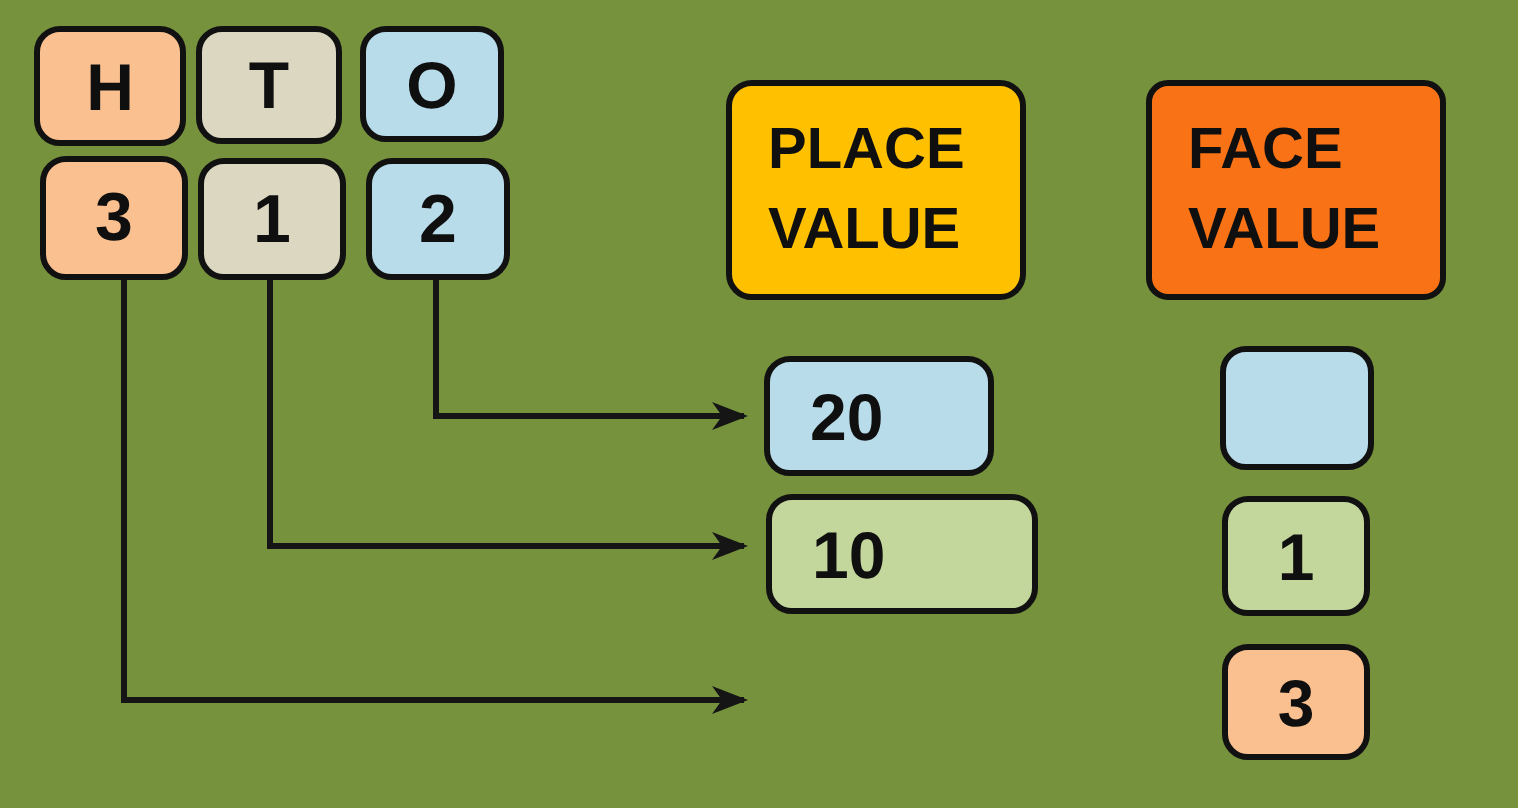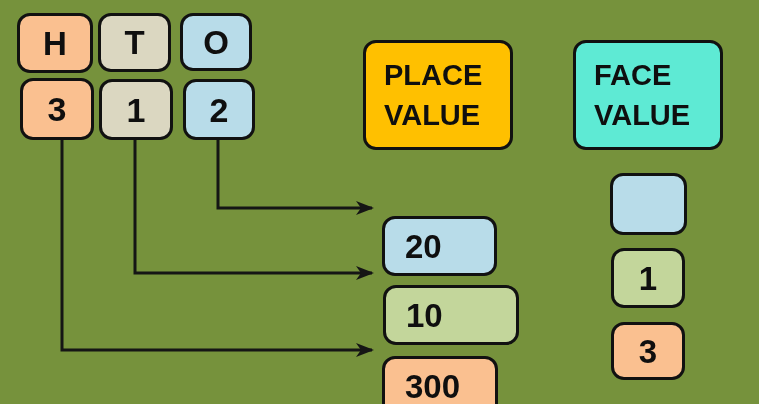--- a/index.html
+++ b/index.html
@@ -38,21 +38,20 @@
     line-height:1.38;
     justify-content:flex-start;
     padding-left:18px;
     padding-right:6px;
     text-align:left;
   }
   .pv-val{
     font-size:33px;
     justify-content:flex-start;
     padding-left:20px;
-    margin-top:38px;
   }
   .fv-val{font-size:33px;}
 </style>
 </head>
 <body>
 
 <div class="canvas" style="background: rgb(118, 146, 60);">
 
   <svg class="arrows" viewBox="0 0 759 404">
     <defs>
@@ -67,23 +66,22 @@
 
   <div class="box cell" style="left: 17px; top: 13px; width: 76px; height: 60px; background: rgb(250, 192, 144);">H</div>
   <div class="box cell" style="left: 98px; top: 13px; width: 73px; height: 59px; background: rgb(219, 215, 193);">T</div>
   <div class="box cell" style="left: 180px; top: 13px; width: 72px; height: 58px; background: rgb(184, 220, 233);">O</div>
 
   <div class="box digit" style="left: 20px; top: 78px; width: 74px; height: 62px; background: rgb(250, 192, 144);">3</div>
   <div class="box digit" style="left: 99px; top: 79px; width: 74px; height: 61px; background: rgb(219, 215, 193);">1</div>
   <div class="box digit" style="left: 183px; top: 79px; width: 72px; height: 61px; background: rgb(184, 220, 233);">2</div>
 
   <div class="box title" style="left: 363px; top: 40px; width: 150px; height: 110px; background: rgb(255, 192, 0);">PLACE VALUE</div>
-  <div class="box title" style="left: 573px; top: 40px; width: 150px; height: 110px; background: #5eead4;">FACE VALUE</div>
+  <div class="box title" style="left: 573px; top: 40px; width: 150px; height: 110px; background: #f97316; border-radius: 11px;">FACE VALUE</div>
 
   <div class="box pv-val" style="left: 382px; top: 178px; width: 115px; height: 60px; background: rgb(184, 220, 233);">20</div>
   <div class="box pv-val" style="left: 383px; top: 247px; width: 136px; height: 60px; background: rgb(195, 214, 155);">10</div>
-  <div class="box pv-val" style="left: 382px; top: 318px; width: 116px; height: 60px; background: rgb(250, 192, 144);">300</div>
 
   <div class="box fv-val" style="left: 610px; top: 173px; width: 77px; height: 62px; background: rgb(184, 220, 233);"></div>
   <div class="box fv-val" style="left: 611px; top: 248px; width: 74px; height: 60px; background: rgb(195, 214, 155);">1</div>
   <div class="box fv-val" style="left: 611px; top: 322px; width: 74px; height: 58px; background: rgb(250, 192, 144);">3</div>
 
 </div>
 
 </body></html>

